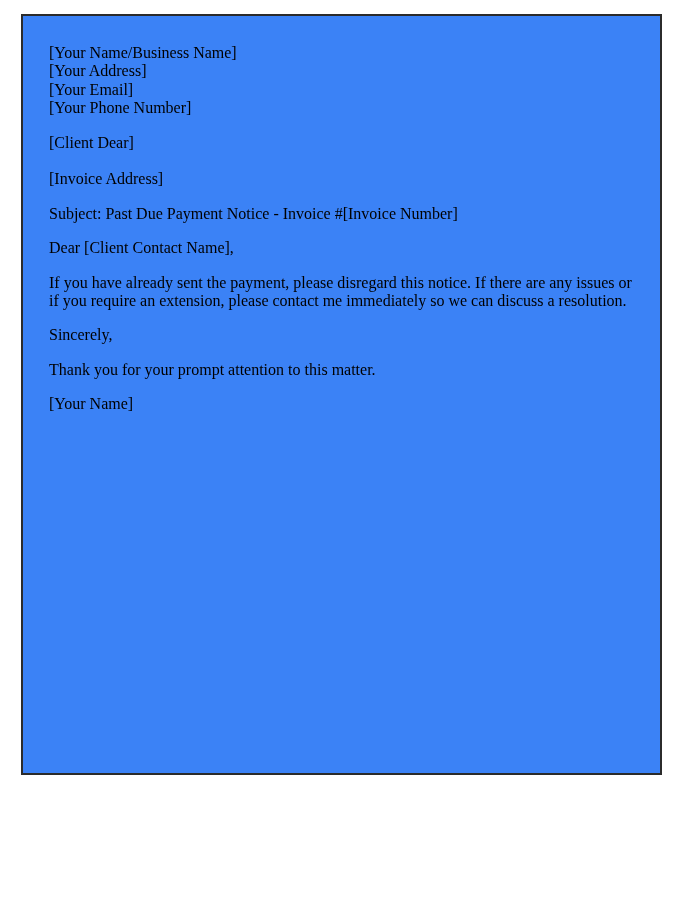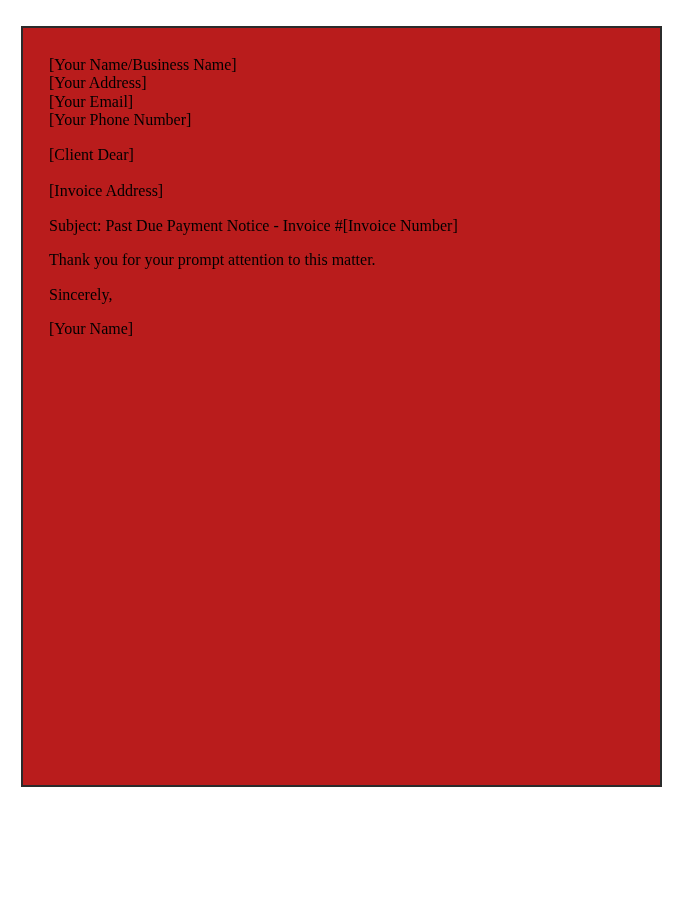--- a/index.html
+++ b/index.html
@@ -11,27 +11,27 @@
     width: 700px;
     height: 900px;
     position: relative;
     font-family: "Liberation Serif", "DejaVu Serif", serif;
     color: #000000;
     overflow: hidden;
   }
   .letter-box {
     position: absolute;
     left: 21px;
-    top: 26px;
+    top: 14px;
     width: 641px;
     height: 761px;
     box-sizing: border-box;
     border: 2px solid #2b2b2b;
     padding: 12px 26px;
-    background: #b91c1c;
+    background: #3b82f6;
     font-size: 16px;
     line-height: 1.15;
   }
   .letter-box p {
     margin: 16px 0;
   }
   .subject {
     font-weight: normal;
   }
 </style>
@@ -49,23 +49,25 @@
 
 
   <p>
     <span>[Client Dear]</span><br>
     <br>
     <span>[Invoice Address]</span>
   </p>
 
   <p class="subject">Subject: Past Due Payment Notice - Invoice #[Invoice Number]</p>
 
+  <p>Dear [Client Contact Name],</p>
 
 
 
+  <p>If you have already sent the payment, please disregard this notice. If there are any issues or if you require an extension, please contact me immediately so we can discuss a resolution.</p>
+
+  <p>Sincerely,</p>
 
   <p>Thank you for your prompt attention to this matter.</p>
-
-  <p>Sincerely,</p>
 
   <p>[Your Name]</p>
 
 </div>
 
 </body></html>

